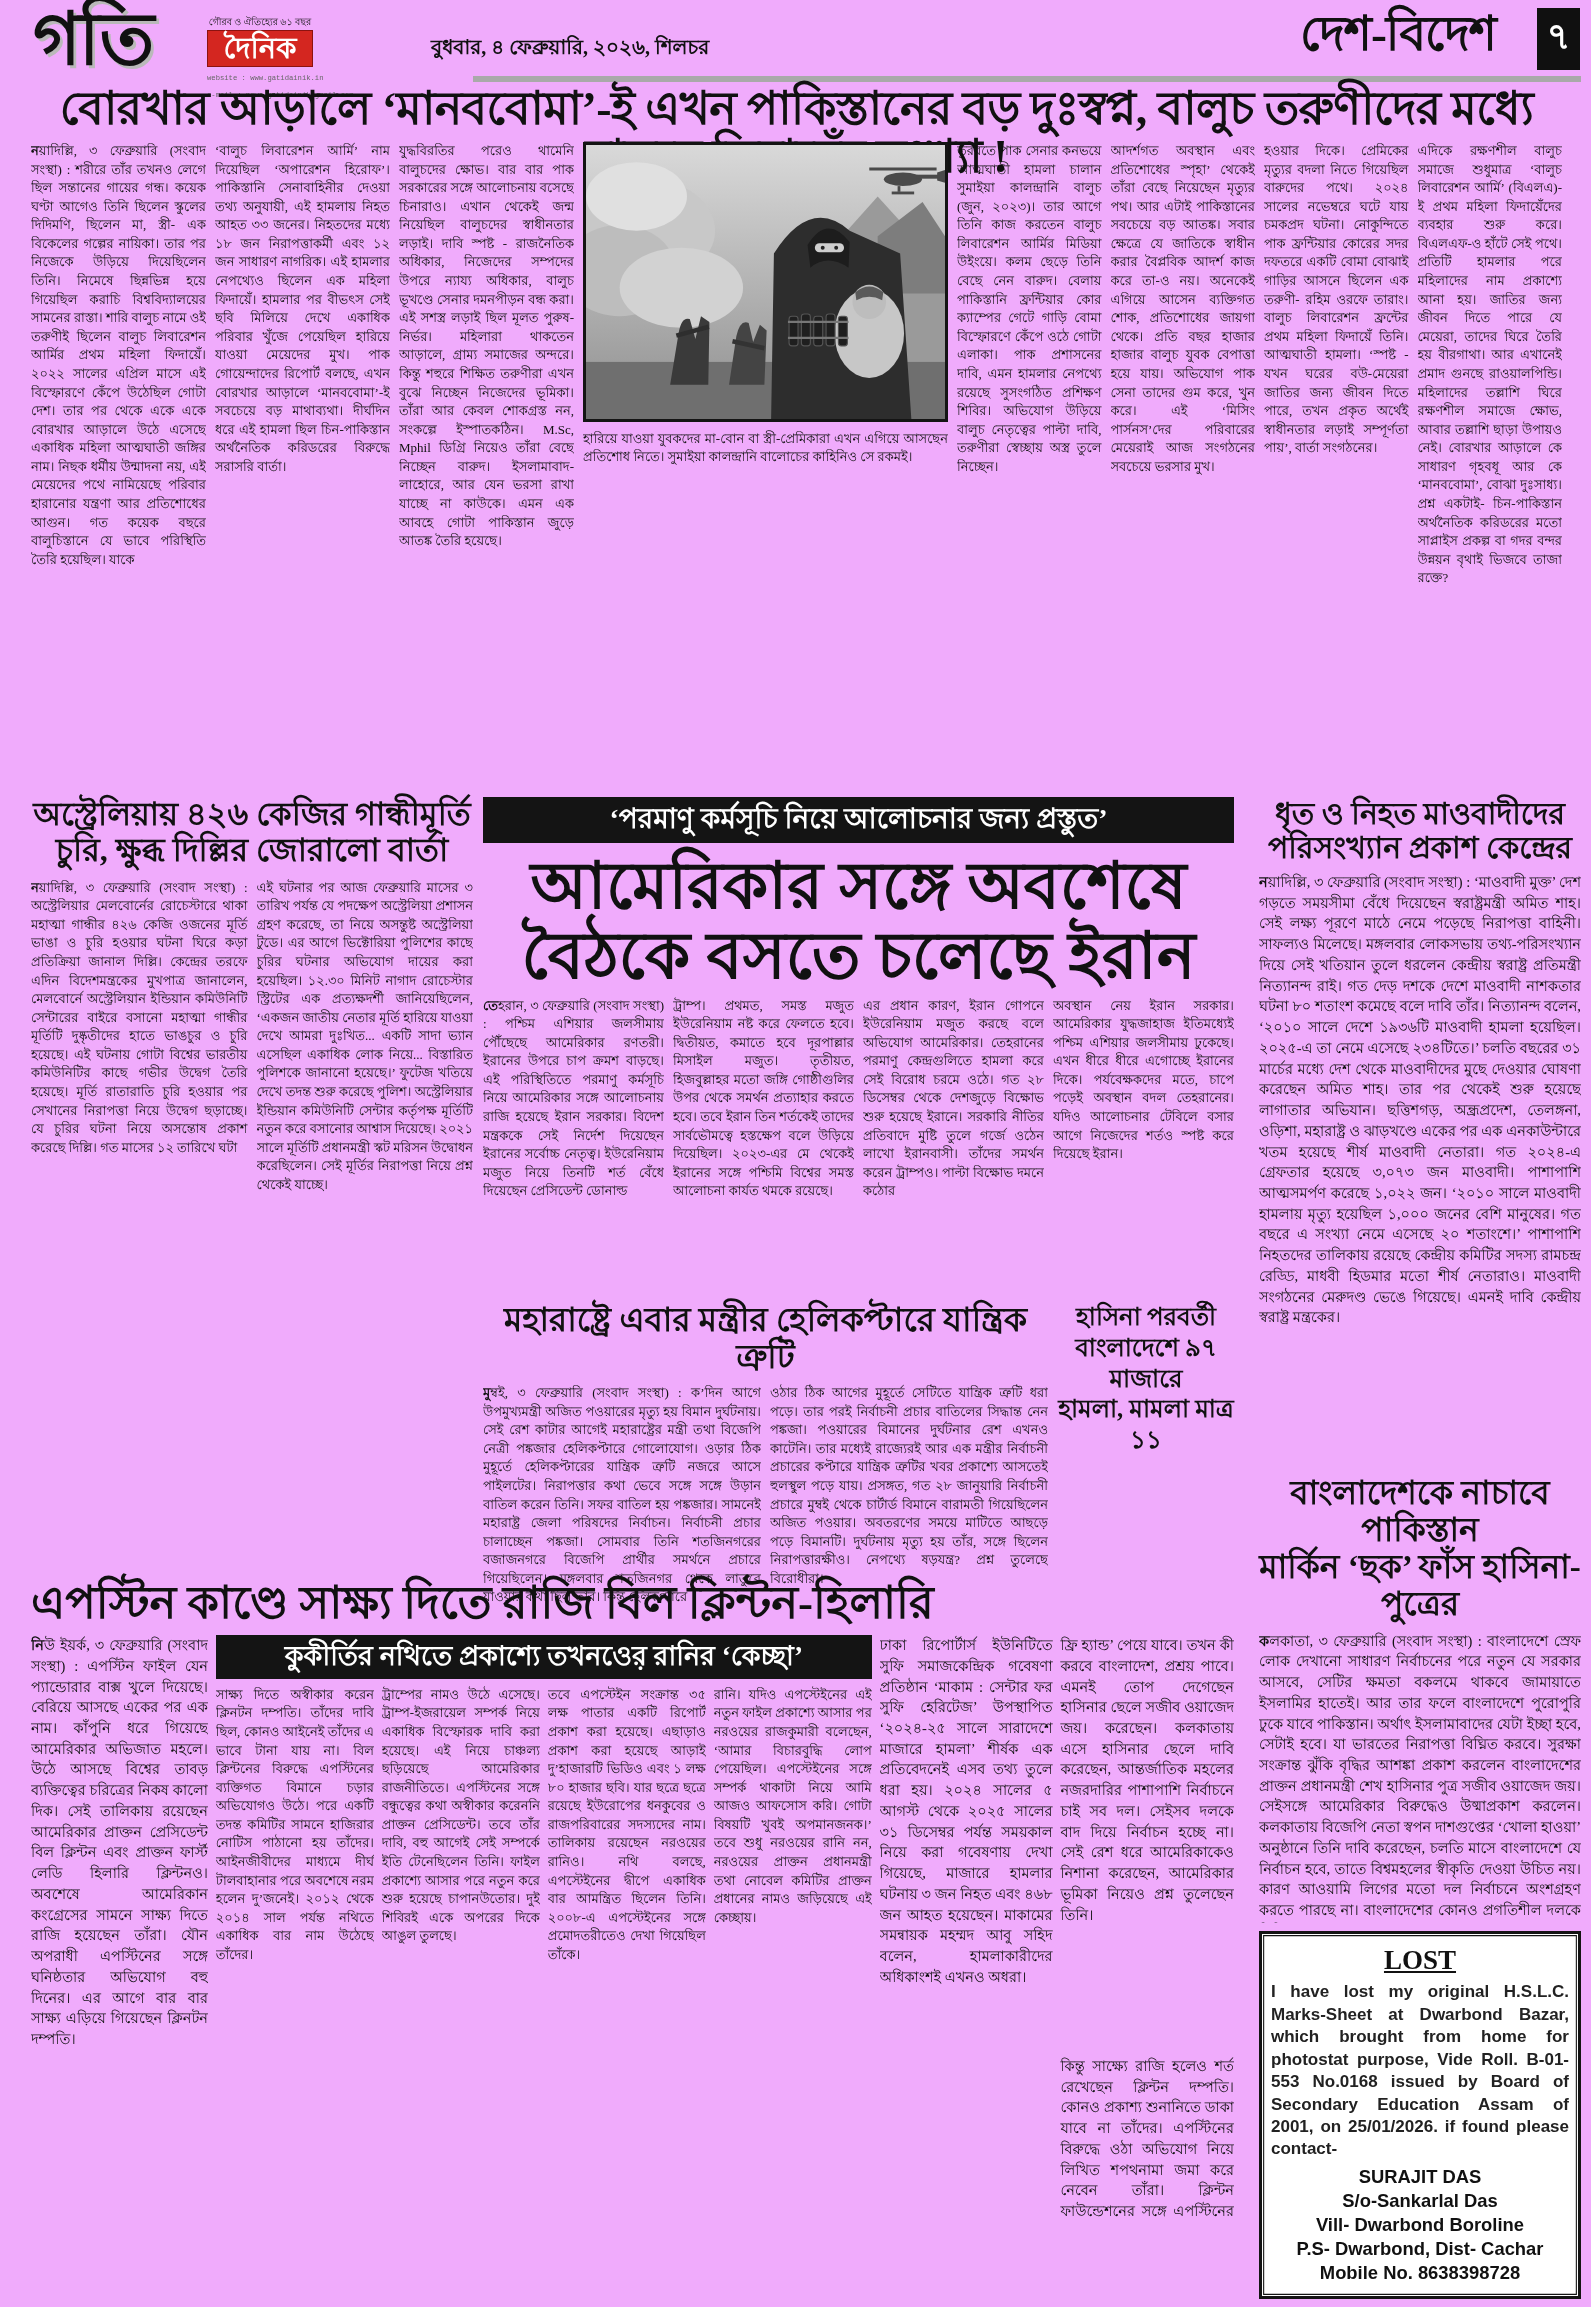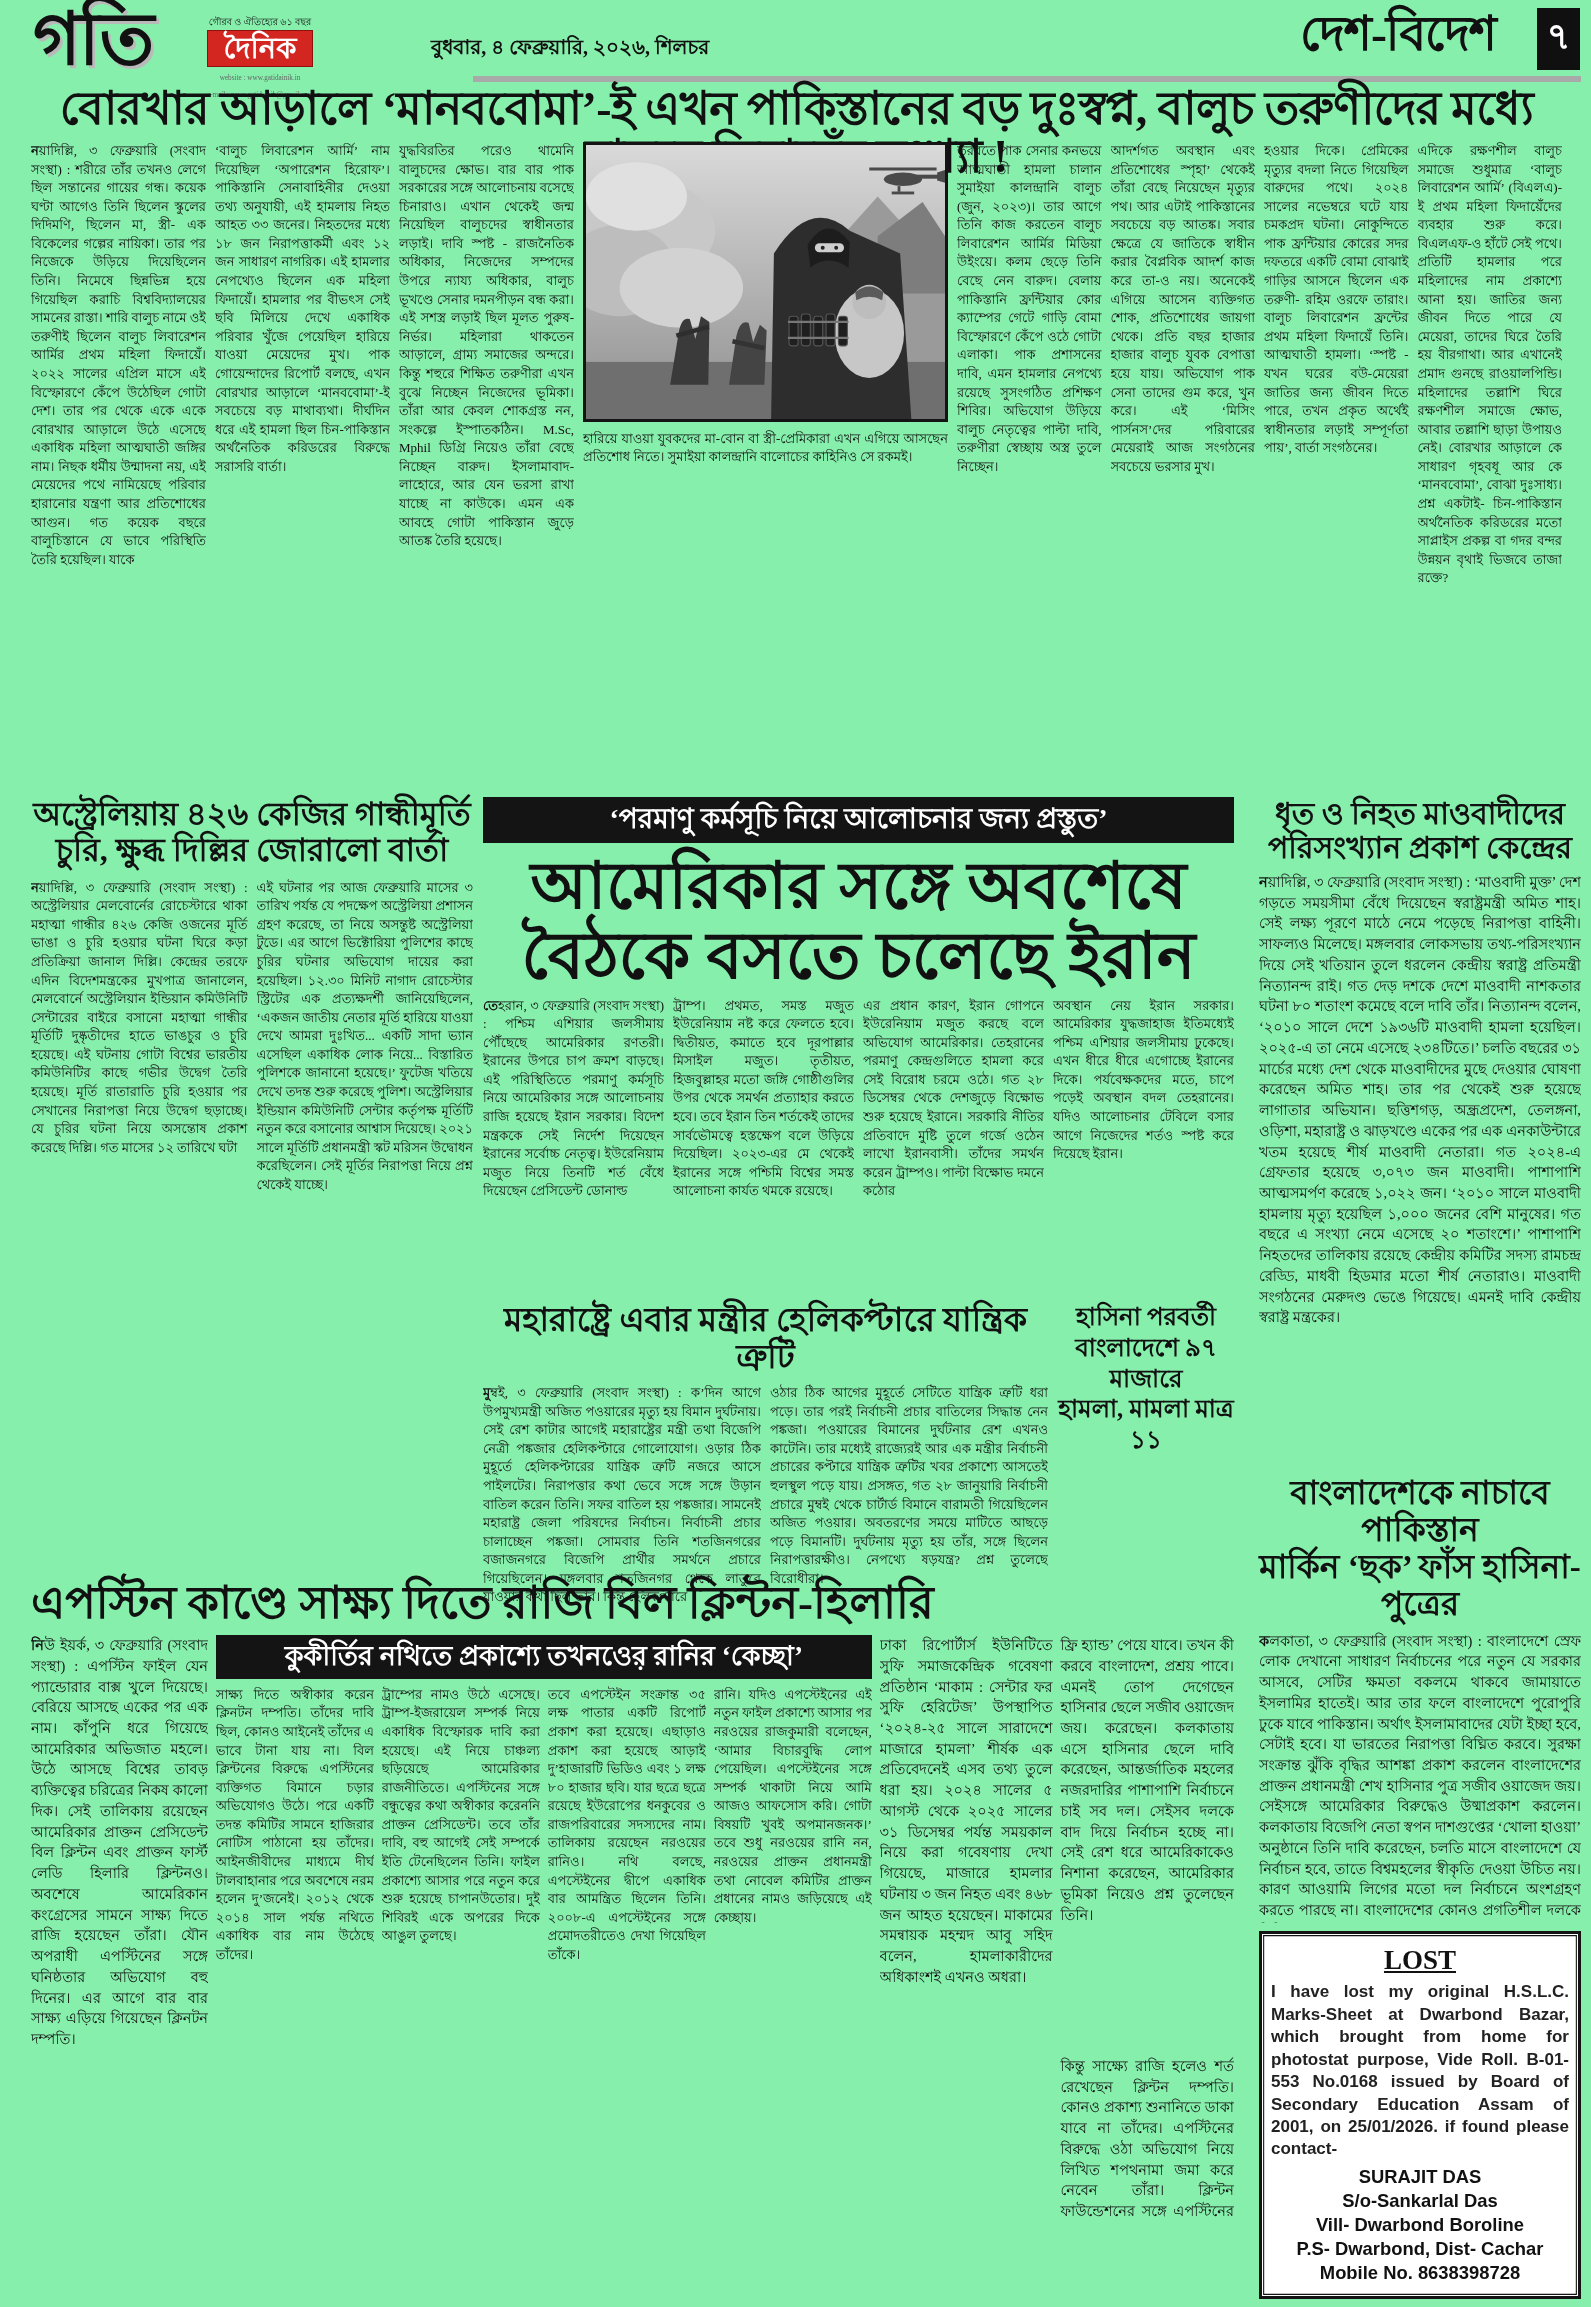--- a/index.html
+++ b/index.html
@@ -1,25 +1,25 @@
 <!DOCTYPE html>
 <html style="font-size:9px"><head>
 <meta charset="utf-8">
 <style>
   html,body{margin:0;padding:0;background:#e8e8e4;}
-  #page{position:relative;width:1592px;height:2307px;background:#86efac;color:#111;
+  #page{position:relative;width:1592px;height:2307px;background:#f0abfc;color:#111;
         font-family:"Liberation Serif","DejaVu Serif",serif;overflow:hidden;}
   .abs{position:absolute;}
   
   .logo-gati{font-size:73px;font-weight:bold;line-height:1;text-shadow:2.8px 2.8px 0 #b9b9b9;letter-spacing:-2.2px;}
   .logo-box{width:106px;}
   .logo-tagline{font-size:9.5px;text-align:center;white-space:nowrap;}
   .logo-red{background:#d42620;color:#fff;font-size:29px;font-weight:bold;text-align:center;
             padding:3.3px 2.2px;border:1.1px solid #8c1210;line-height:1;}
-  .logo-small{font-size:7.2px;color:#666;text-align:center;line-height:1.35;margin-top:7px;white-space:nowrap;}
+  .logo-small{font-size:7.2px;color:#666;text-align:center;line-height:1.35;margin-top:7px;white-space:nowrap;font-family:Liberation Mono, monospace;}
   .dateline{font-size:20px;font-weight:bold;white-space:nowrap;}
   .gray-rule{background:#a9a9a9;height:6.1px;}
   .section-title{font-size:48px;font-weight:bold;line-height:1;letter-spacing:-1.1px;white-space:nowrap;}
   .pagenum-box{background:#101010;color:#fff;width:43px;height:62px;display:flex;align-items:center;
                justify-content:center;font-size:37px;font-weight:bold;}
   
   .h-main{font-size:46px;font-weight:bold;text-align:center;line-height:1.05;letter-spacing:-0.6px;}
   .h-big{font-weight:bold;line-height:1.12;}
   .kicker{background:#141414;color:#fff;font-size:28px;font-weight:bold;text-align:center;
           padding:7.8px 4.5px 10px;line-height:1;}

